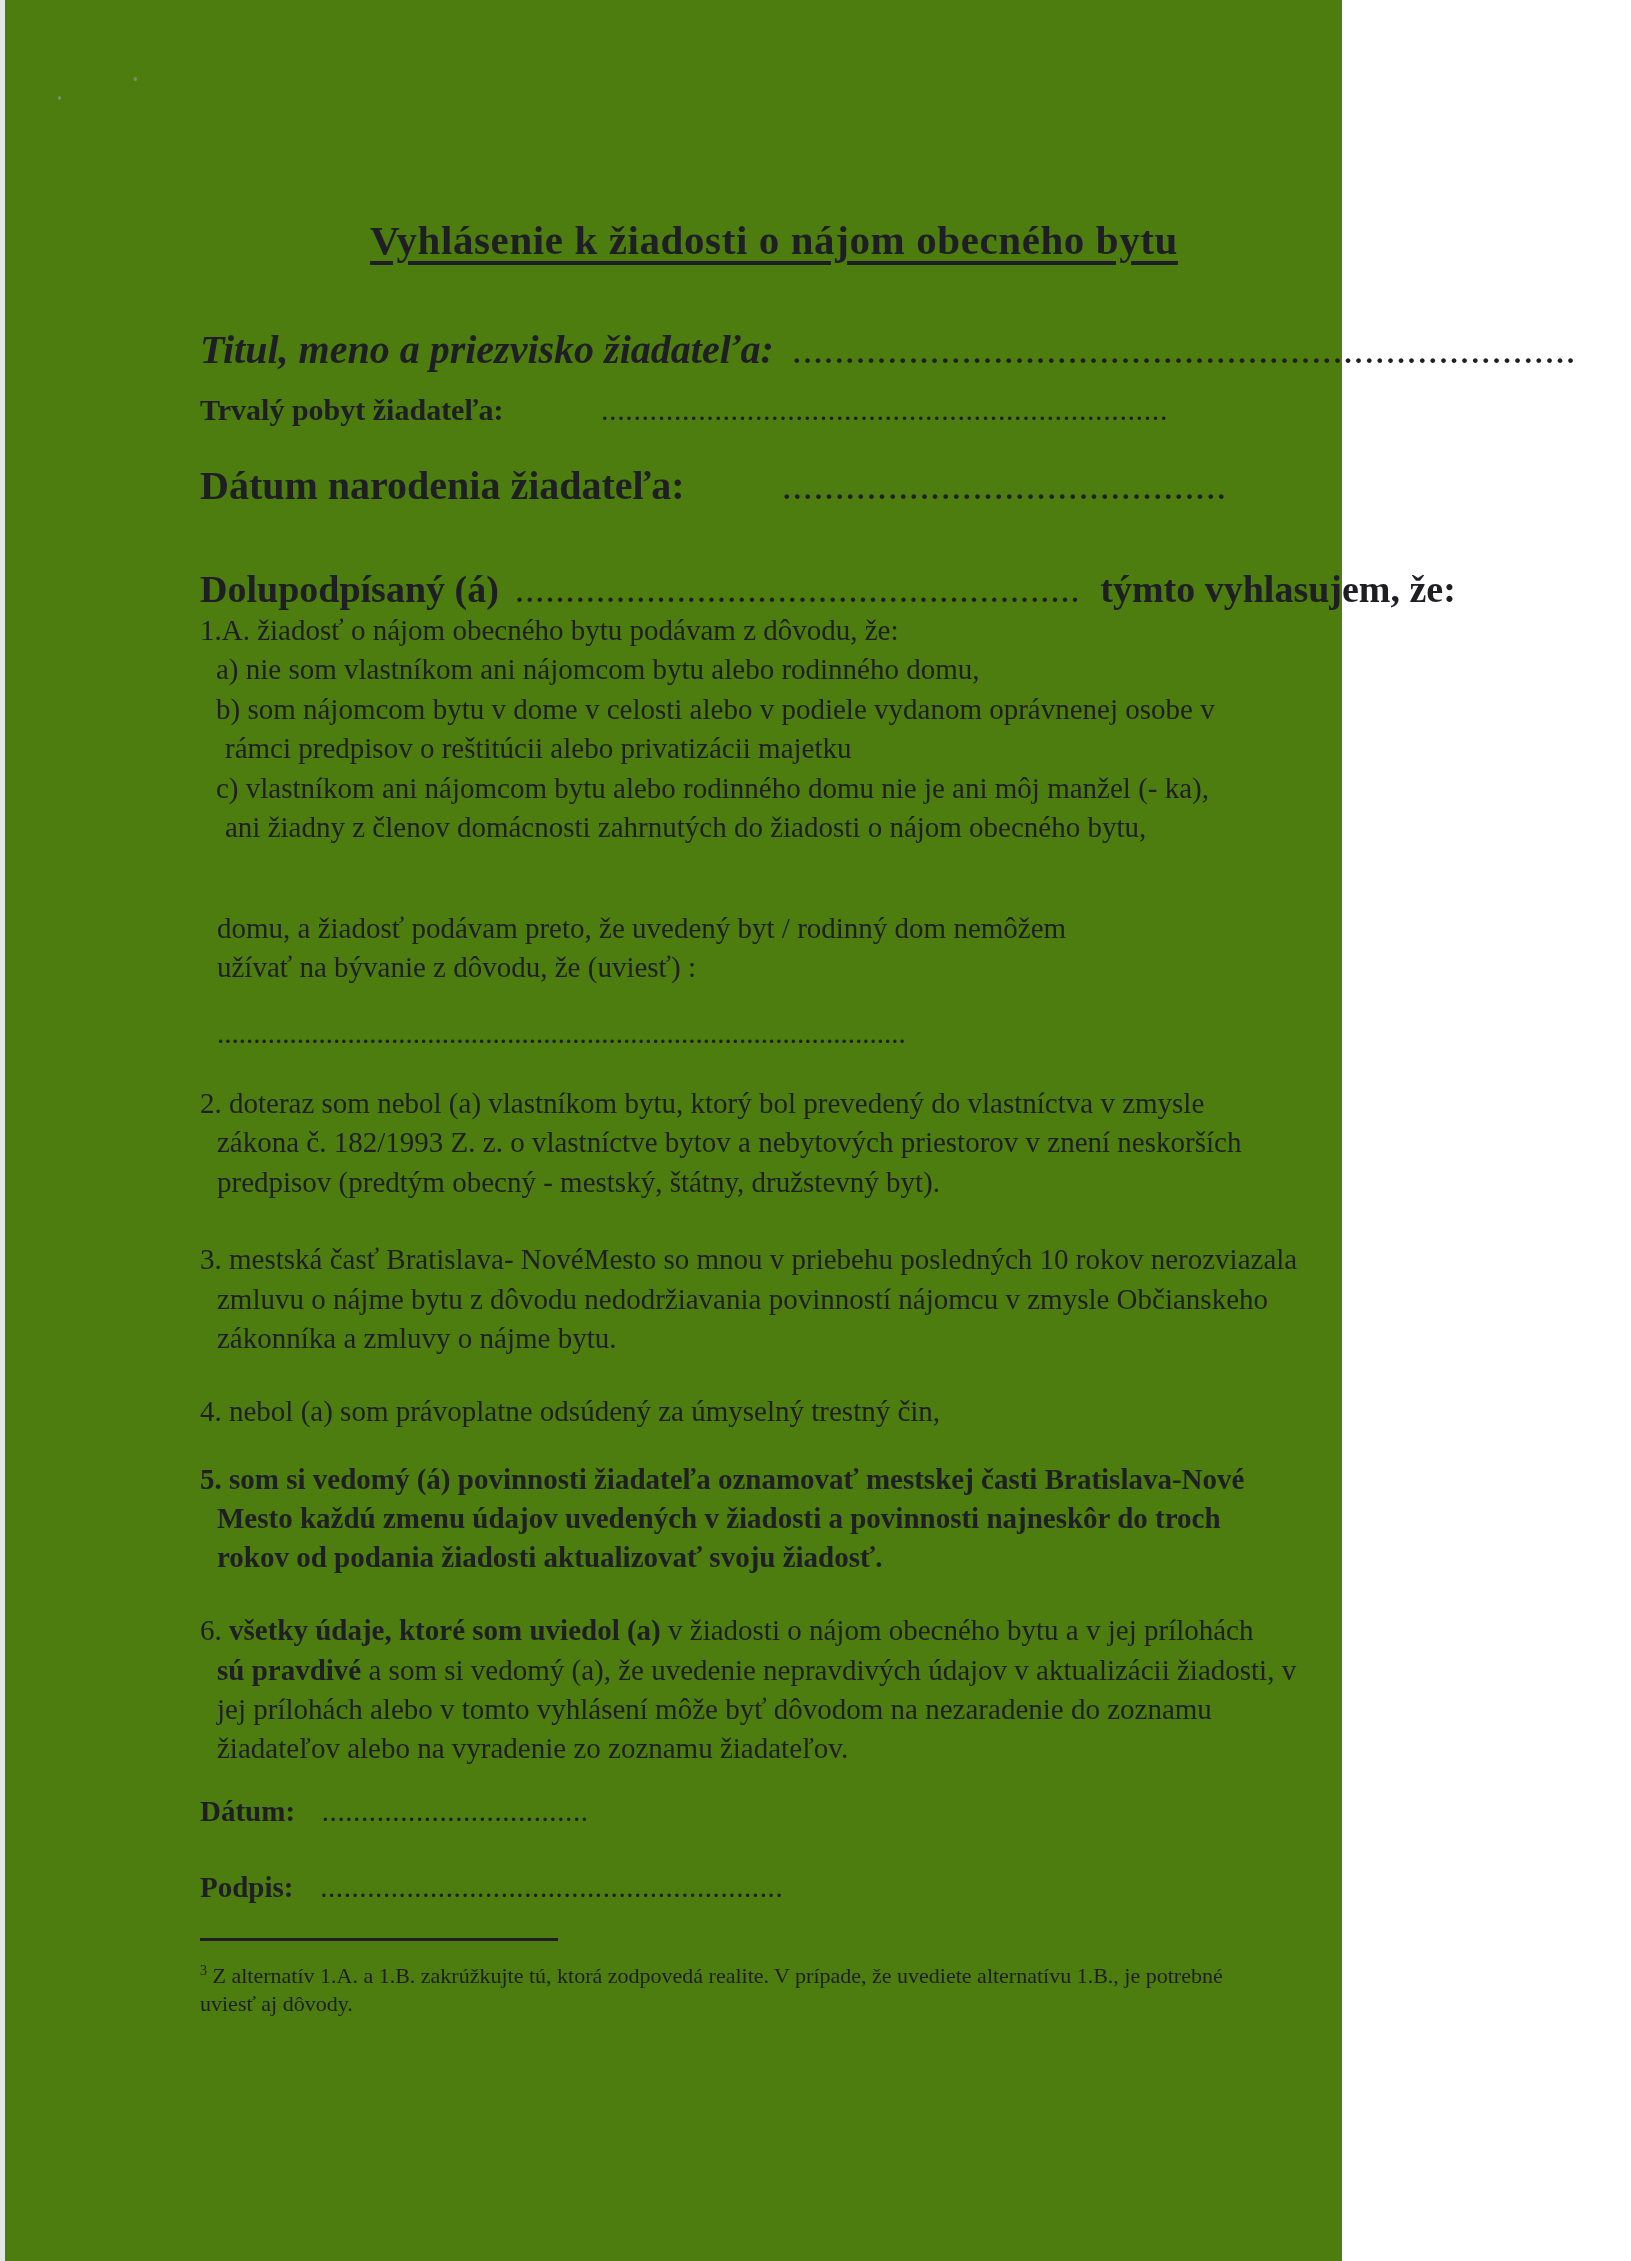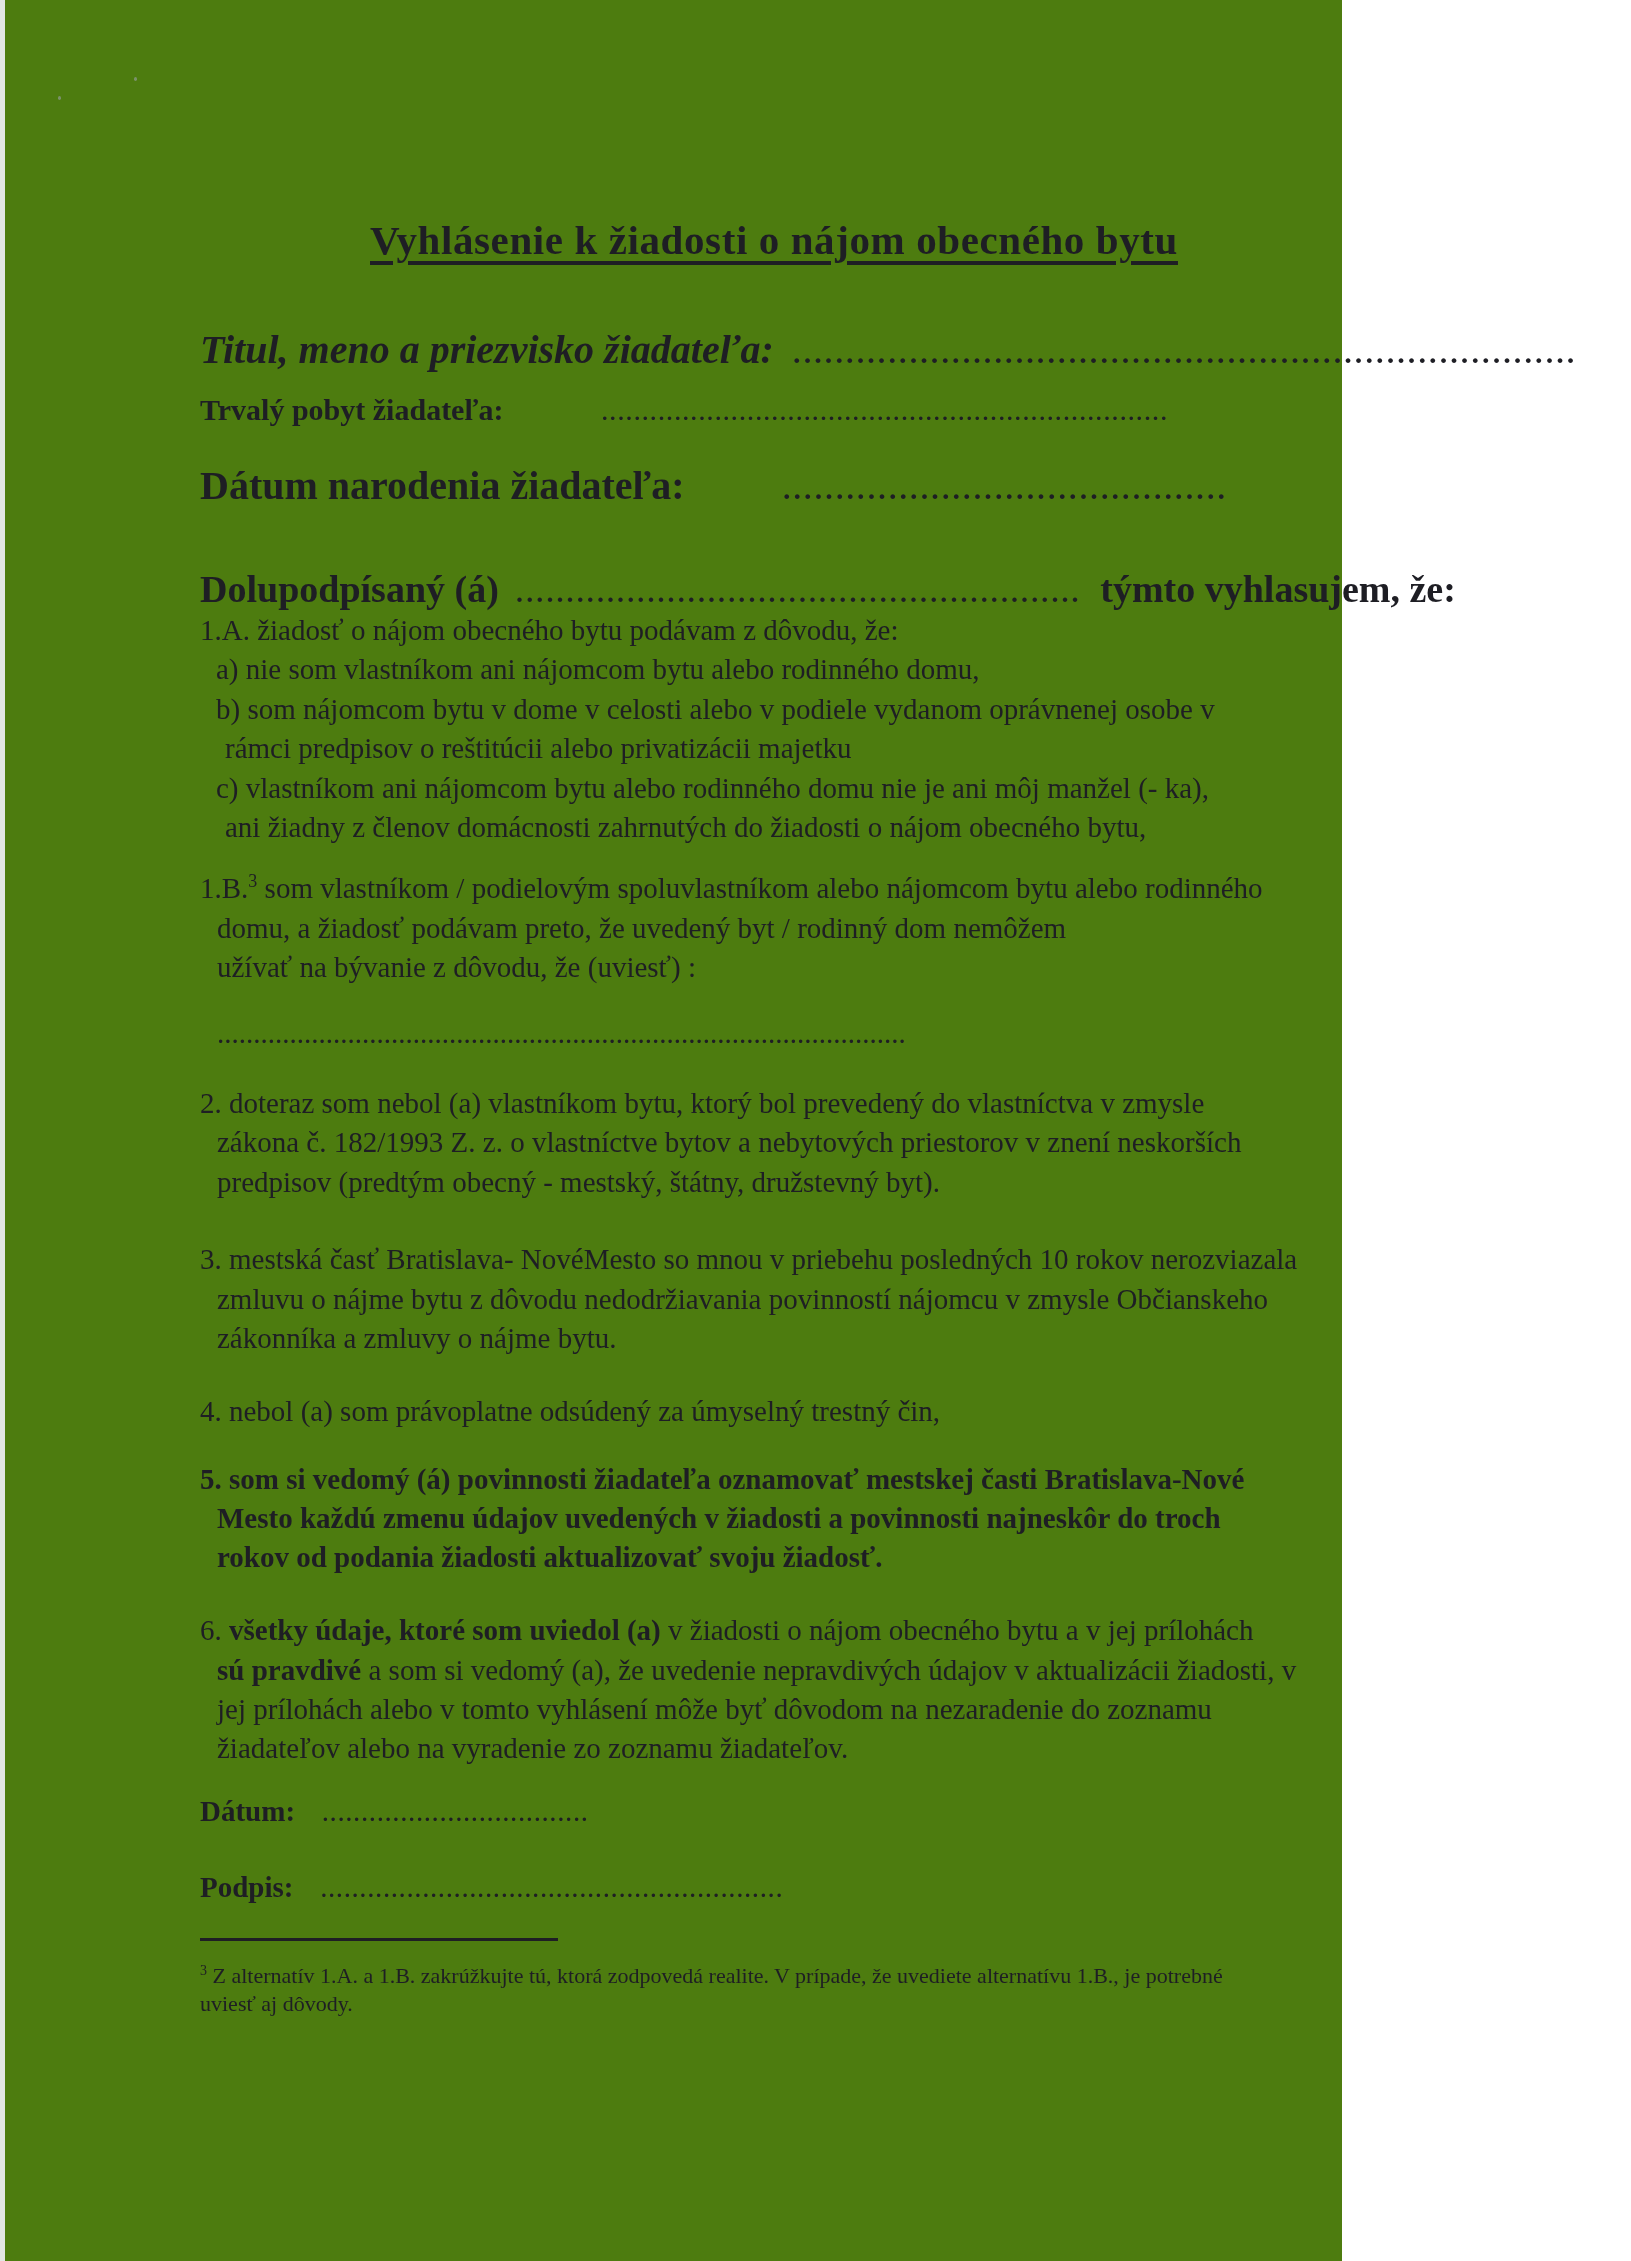--- a/index.html
+++ b/index.html
@@ -45,23 +45,20 @@
     <span style="margin-left:10.3px;">týmto vyhlasujem, že:</span>
   </div>
 
   <div class="line" style="left:200px;top:613px;">1.A. žiadosť o nájom obecného bytu podávam z dôvodu, že:</div>
   <div class="line" style="left:216px;top:652px;">a)  nie som vlastníkom ani nájomcom bytu alebo rodinného domu,</div>
   <div class="line" style="left:216px;top:692px;">b) som nájomcom bytu v dome v celosti alebo v podiele vydanom oprávnenej osobe  v</div>
   <div class="line" style="left:225px;top:731px;">rámci predpisov o reštitúcii alebo privatizácii majetku</div>
   <div class="line" style="left:216px;top:771px;">c)  vlastníkom ani nájomcom bytu alebo rodinného domu nie je ani môj manžel (- ka),</div>
   <div class="line" style="left:225px;top:810px;">ani žiadny z členov domácnosti zahrnutých do žiadosti o nájom obecného bytu,</div>
 
-  <div class="line" style="left:200px;top:871px;">
-    <span>1.B.</span><span class="sup">3</span><span> som  vlastníkom / podielovým  spoluvlastníkom alebo nájomcom bytu alebo rodinného</span>
-  </div>
   <div class="line" style="left:217px;top:911px;">domu,  a žiadosť podávam preto, že  uvedený  byt / rodinný dom nemôžem</div>
   <div class="line" style="left:217px;top:950px;">užívať na bývanie z dôvodu, že (uviesť) :</div>
   <div class="line" style="left:217px;top:1016px;">...............................................................................................</div>
 
   <div class="line" style="left:200px;top:1086px;">2.  doteraz  som  nebol (a)   vlastníkom   bytu,   ktorý  bol  prevedený do vlastníctva  v  zmysle</div>
   <div class="line" style="left:217px;top:1125px;">zákona   č.  182/1993  Z.  z.  o vlastníctve  bytov  a nebytových  priestorov  v znení  neskorších</div>
   <div class="line" style="left:217px;top:1165px;">predpisov  (predtým obecný - mestský,  štátny,  družstevný byt).</div>
 
   <div class="line" style="left:200px;top:1242px;">3.  mestská časť Bratislava- NovéMesto so mnou v priebehu posledných 10 rokov nerozviazala</div>
   <div class="line" style="left:217px;top:1282px;">zmluvu  o nájme  bytu  z dôvodu  nedodržiavania  povinností  nájomcu  v zmysle  Občianskeho</div>

